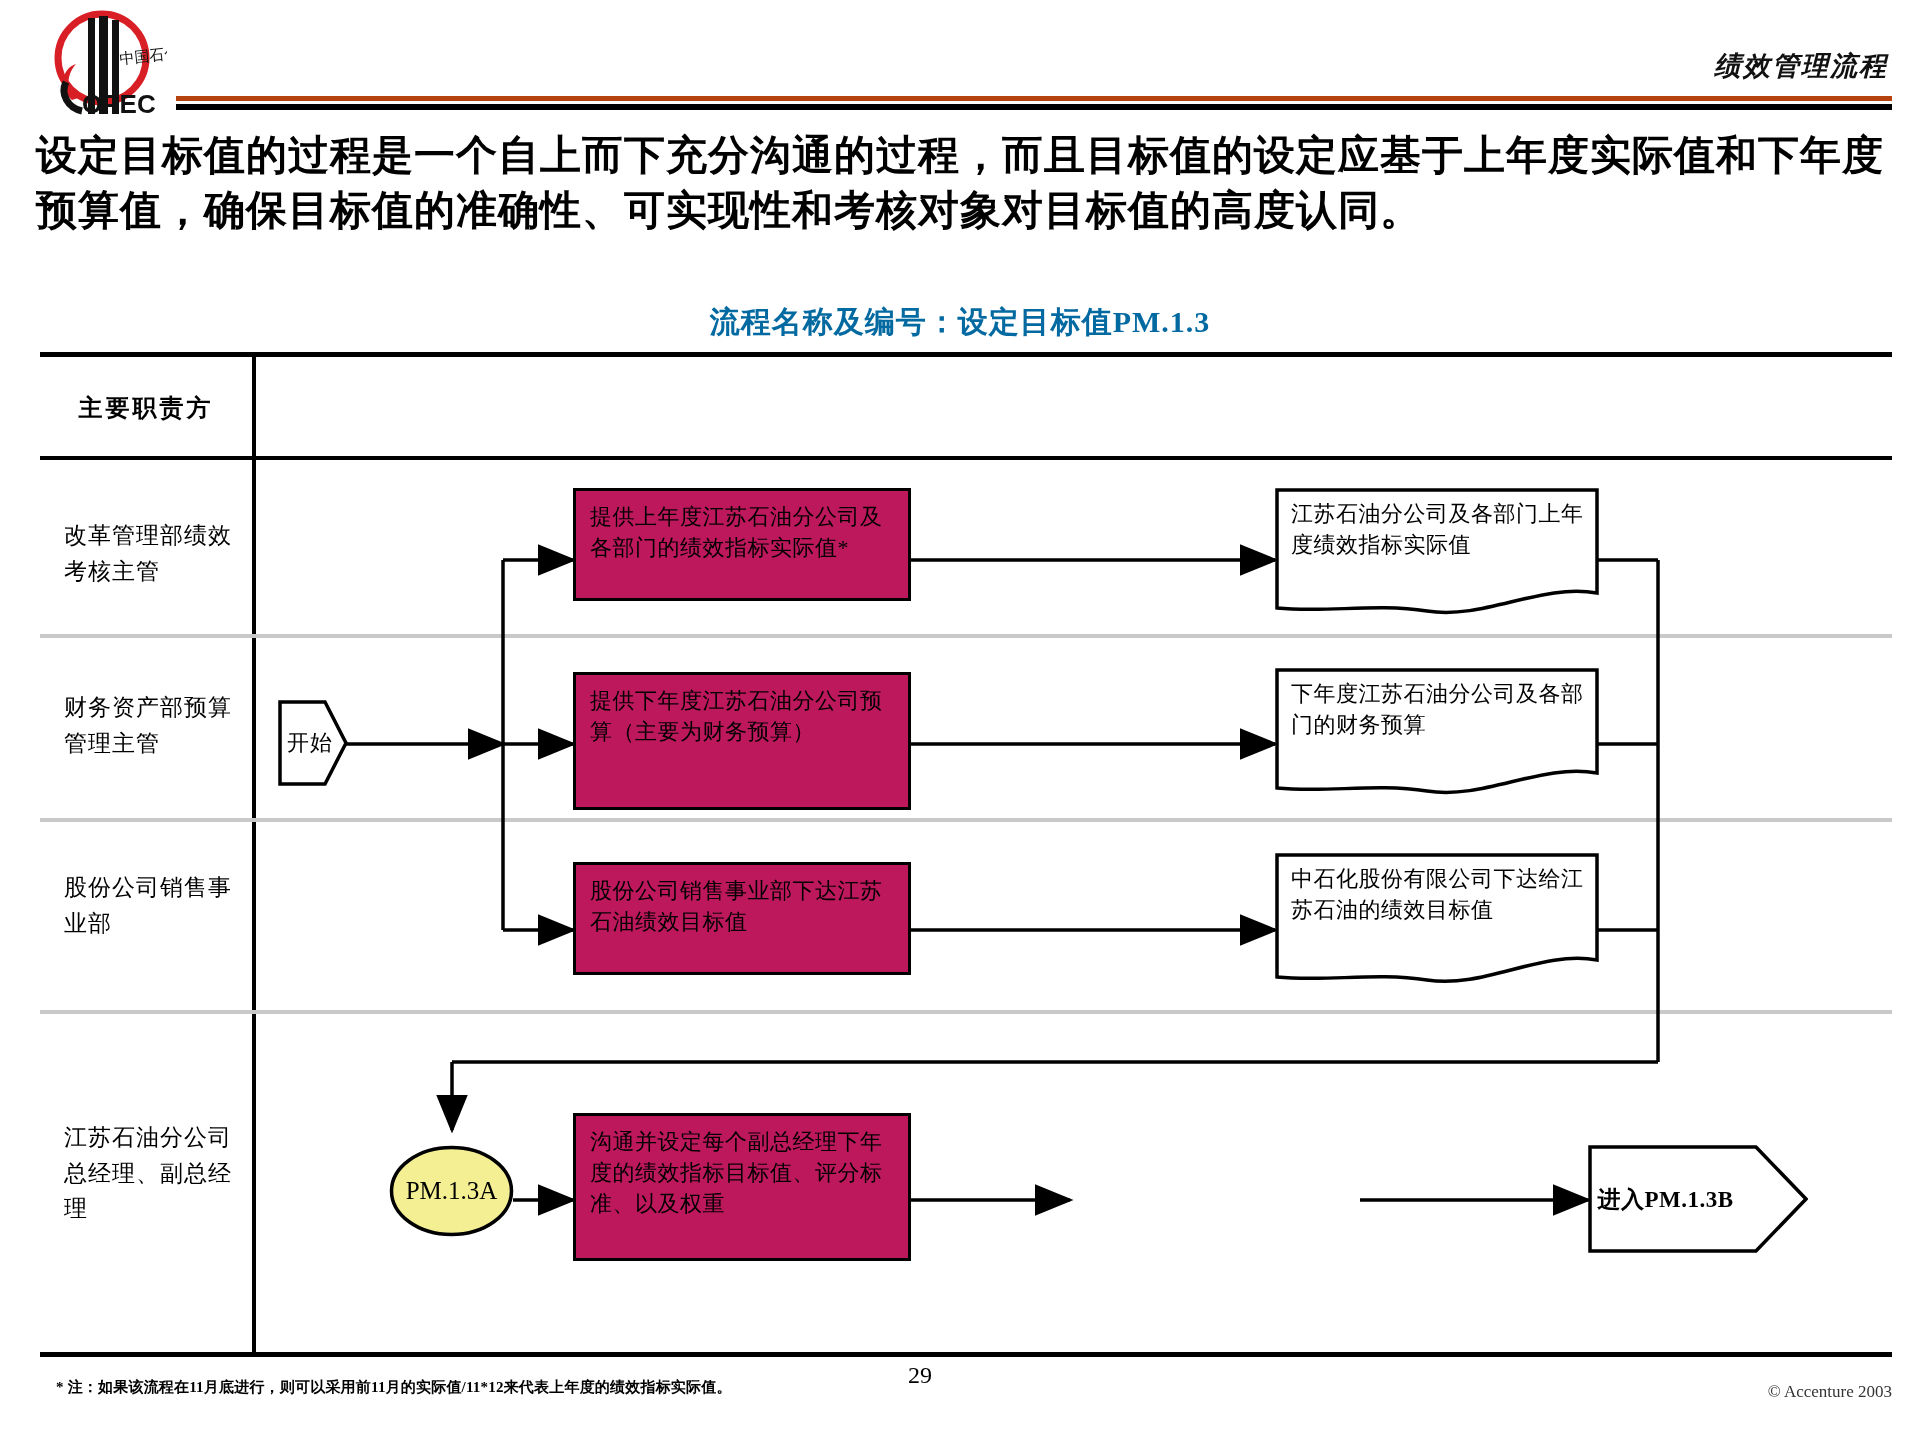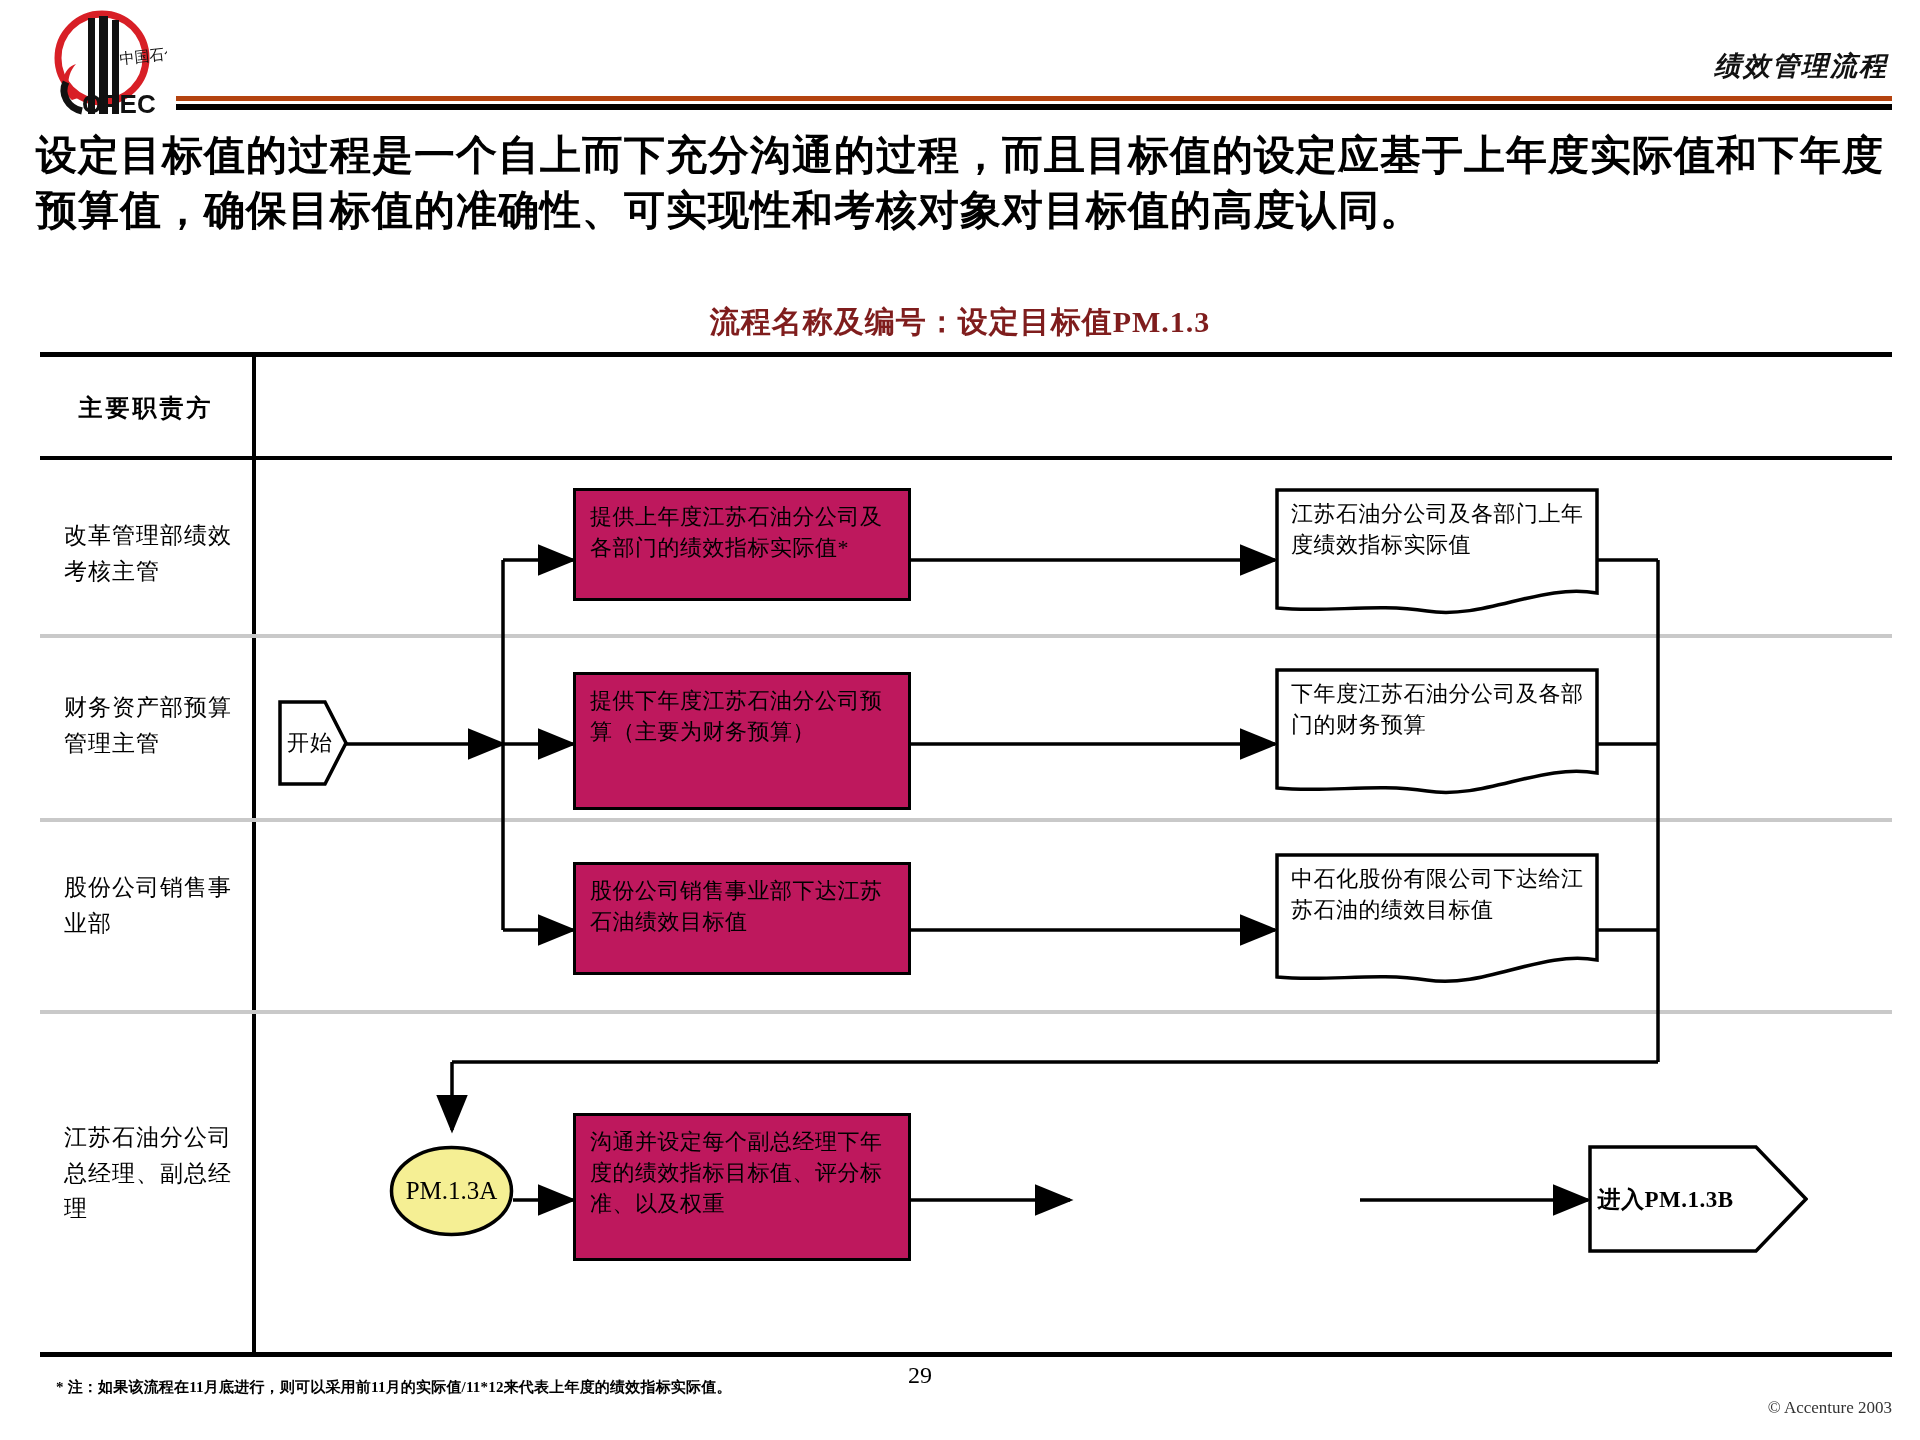--- a/index.html
+++ b/index.html
@@ -35,21 +35,21 @@
   .intro{
     position:absolute;left:36px;top:128px;width:1856px;
     font-size:41px;line-height:1.33;color:#000;font-weight:700;
     font-family:"Liberation Serif","DejaVu Serif",serif;
     letter-spacing:1px;
   }
 
   
   .subtitle{
     position:absolute;left:0;top:302px;width:1920px;text-align:center;
-    font-size:30px;font-weight:700;color:#7f1d1d;letter-spacing:1px;
+    font-size:30px;font-weight:700;color:#0369a1;letter-spacing:1px;
     font-family:"Liberation Serif","DejaVu Serif",serif;
   }
 
   
   .frame-top{position:absolute;left:40px;top:352px;width:1852px;height:5px;background:#000;}
   .frame-bot{position:absolute;left:40px;top:1352px;width:1852px;height:5px;background:#000;}
   .frame-hdr{position:absolute;left:40px;top:456px;width:1852px;height:4px;background:#000;}
   .vline{position:absolute;left:252px;top:352px;width:4px;height:1004px;background:#000;}
 
   .lane-div{position:absolute;left:40px;width:1852px;height:4px;background:#c9c9c9;}
@@ -106,21 +106,21 @@
   .footnote{
     position:absolute;left:56px;top:1378px;
     font-size:15px;font-weight:700;color:#000;letter-spacing:0.2px;
   }
   .pagenum{
     position:absolute;left:0;top:1362px;width:1840px;text-align:center;
     font-size:24px;color:#000;
   }
   .copyr{
     position:absolute;right:28px;top:1382px;
-    font-size:17px;color:#333;margin-top:16px;
+    font-size:17px;color:#333;
   }
   .watermark{
     position:absolute;right:36px;top:1300px;
     font-size:45px;font-weight:700;color:#b8b8b8;opacity:.75;
     letter-spacing:2px;white-space:nowrap;
     font-family:"Liberation Sans","DejaVu Sans",sans-serif;
   }
 </style>
 </head>
 <body>

